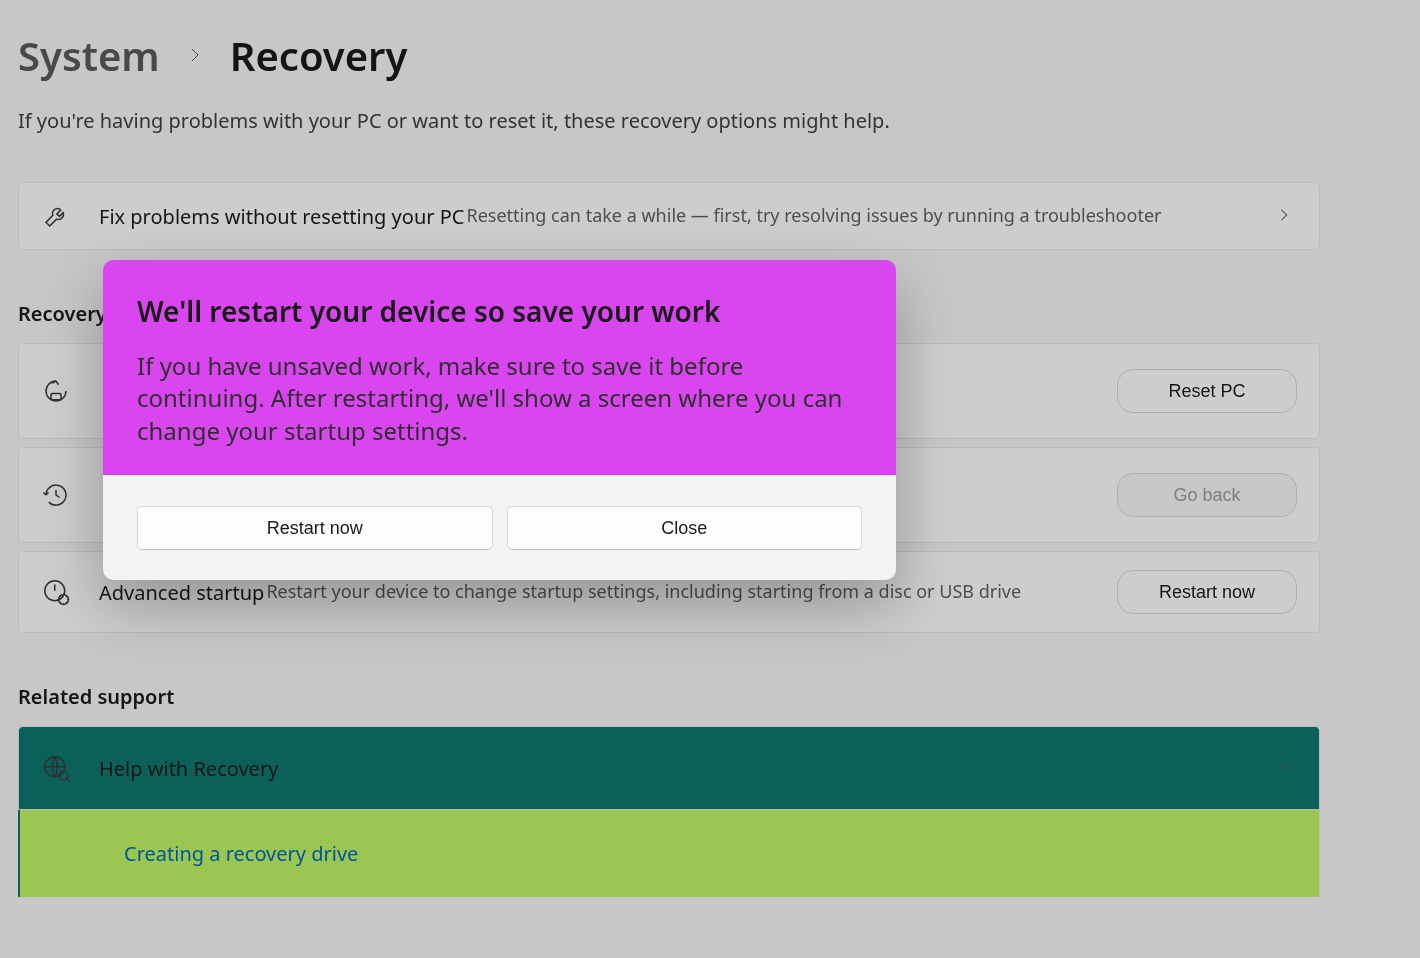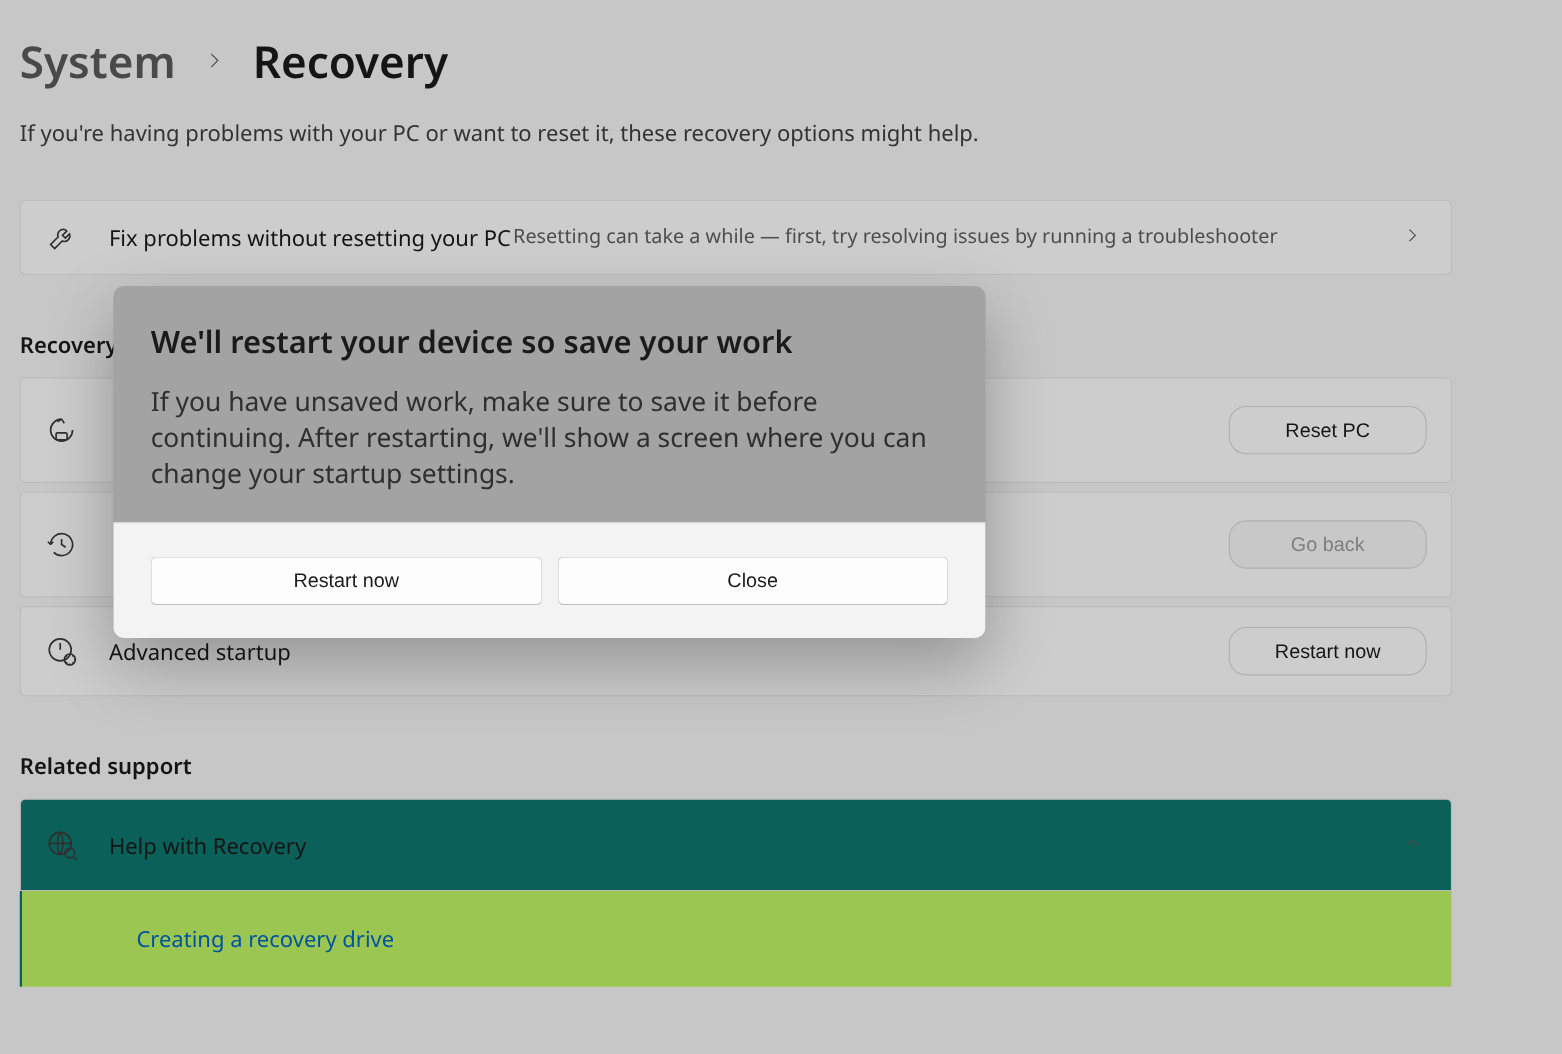--- a/index.html
+++ b/index.html
@@ -127,21 +127,21 @@
   background: rgba(0,0,0,0.18);
   display: flex;
   align-items: flex-start;
   justify-content: flex-start;
 }
 .dialog {
   position: absolute;
   left: 103px;
   top: 260px;
   width: 793px;
-  background: #a3a3a3;
+  background: #d946ef;
   border-radius: 10px;
   box-shadow: 0 24px 60px rgba(0,0,0,0.28);
   overflow: hidden;
 }
 .dialog-content {
   padding: 32px 34px 28px 34px;
 }
 .dialog-title {
   font-size: 28px;
   font-weight: 600;
@@ -236,20 +236,21 @@
     <div class="card-icon">
       <svg viewBox="0 0 24 24" fill="none" stroke="#3a3a3a" stroke-width="1.2">
         <circle cx="11" cy="11" r="8"></circle>
           <path d="M11 6v5"></path>
         <circle cx="18" cy="18" r="4"></circle>
           <path d="M18 15v-1M18 22v-1M15 18h-1M22 18h-1M16 16l-.7-.7M20.7 20.7L20 20M16 20l-.7.7M20.7 15.3L20 16"></path>
       </svg>
     </div>
     <div class="card-body">
       <div class="card-title">Advanced startup</div>
+      <div class="card-sub">Restart your device to change startup settings, including starting from a disc or USB drive</div>
     </div>
     <button class="card-action-btn">Restart now</button>
   </div>
 
   <div class="section-label">Related support</div>
 
   <div class="help-card">
     <div class="card-icon">
       <svg viewBox="0 0 24 24" fill="none" stroke="#3a3a3a" stroke-width="1.2">
         <circle cx="11" cy="11" r="8"></circle>

